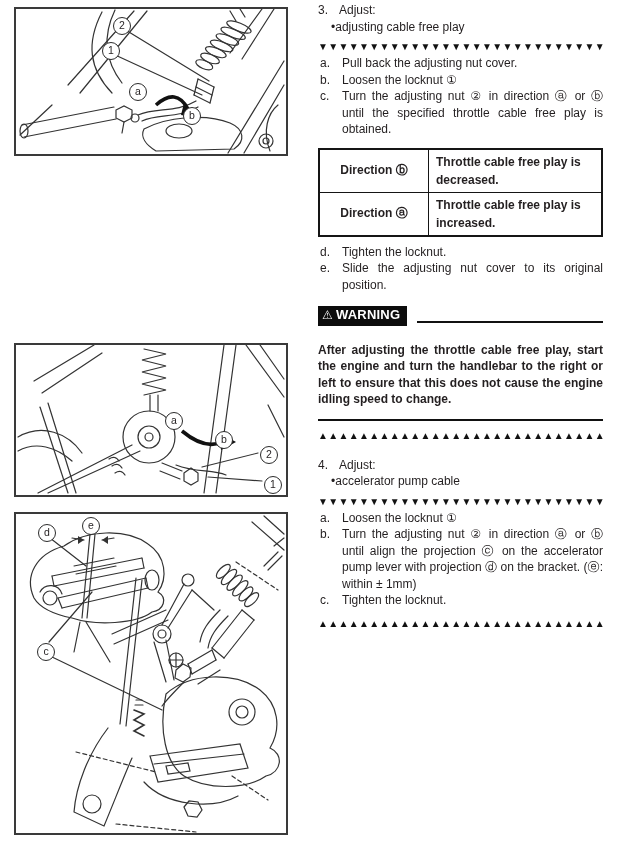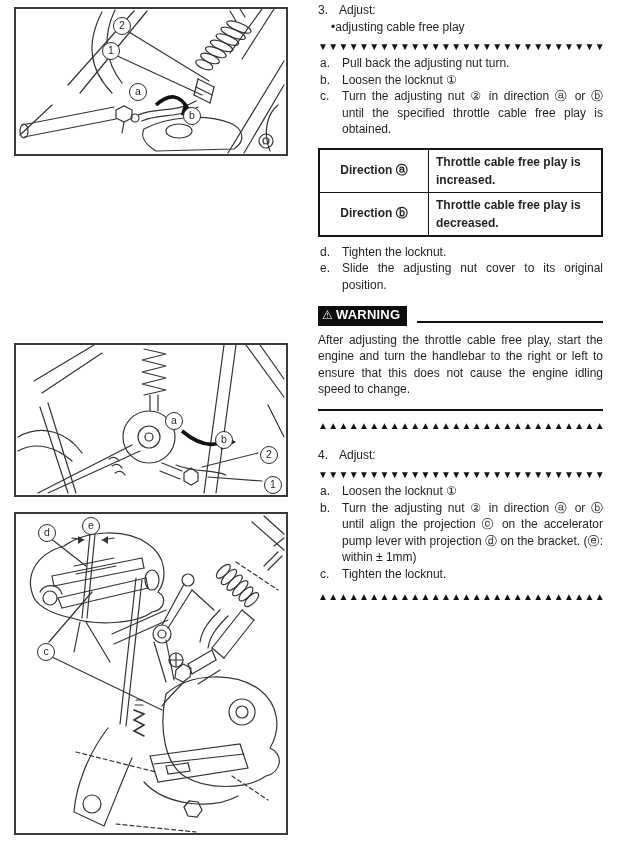--- a/index.html
+++ b/index.html
@@ -32,21 +32,21 @@
   .spec-table td{border:1.5px solid #151515;font-weight:bold;font-size:12px;color:#231f20;}
   .spec-table td.dir{width:106px;text-align:center;}
   .spec-table td.eff{padding:3px 7px;line-height:18px;}
   .spec-table tr{height:43px;}
 
   .warn-head{display:flex;align-items:flex-end;margin-top:13px;}
   .warn-label{background:#0d0d0d;color:#fff;font-weight:bold;font-size:13px;
               padding:1px 7px 2px 4px;display:inline-flex;align-items:center;letter-spacing:0.2px;}
   .warn-icon{margin-right:3px;font-size:12px;line-height:13px;}
   .warn-rule{flex:1;border-bottom:2px solid #111;margin:0 0 3px 10px;}
-  .warn-text{font-weight:normal;text-align:justify;margin-top:6px;}
+  .warn-text{font-weight:bold;text-align:justify;margin-top:16px;}
   .hrule{height:2px;background:#111;margin:11px 0 0;}
   .sec4{margin-top:16px;}
 </style>
 </head>
 <body>
 
 <div class="page">
 
   <div class="figure" id="fig1">
     <svg viewBox="0 0 270 145">
@@ -279,40 +279,40 @@
     <div class="sec-header">
       <span class="sec-num">3.</span>
       <span>Adjust:</span>
     </div>
     <div class="bullet-line">•adjusting cable free play</div>
 
     <div class="sep down">▼▼▼▼▼▼▼▼▼▼▼▼▼▼▼▼▼▼▼▼▼▼▼▼▼▼▼▼</div>
 
     <div class="step">
       <span class="slabel">a.</span>
-      <span>Pull back the adjusting nut turn.</span>
+      <span>Pull back the adjusting nut cover.</span>
     </div>
     <div class="step">
       <span class="slabel">b.</span>
       <span>Loosen the locknut ①</span>
     </div>
     <div class="step">
       <span class="slabel">c.</span>
       <span>Turn the adjusting nut ② in direction ⓐ or ⓑ until the specified throttle cable free play is obtained.</span>
     </div>
 
     <table class="spec-table">
       <tbody>
           <tr>
+        <td class="dir">Direction ⓑ</td>
+        <td class="eff">Throttle cable free play is decreased.</td>
+      </tr>
+      <tr>
         <td class="dir">Direction ⓐ</td>
         <td class="eff">Throttle cable free play is increased.</td>
-      </tr>
-      <tr>
-        <td class="dir">Direction ⓑ</td>
-        <td class="eff">Throttle cable free play is decreased.</td>
       </tr>
     </tbody>
       </table>
 
     <div class="step">
       <span class="slabel">d.</span>
       <span>Tighten the locknut.</span>
     </div>
     <div class="step">
       <span class="slabel">e.</span>
@@ -328,20 +328,21 @@
     </div>
     <div class="warn-text">After adjusting the throttle cable free play, start the engine and turn the handlebar to the right or left to ensure that this does not cause the engine idling speed to change.</div>
     <div class="hrule"></div>
 
     <div class="sep up">▲▲▲▲▲▲▲▲▲▲▲▲▲▲▲▲▲▲▲▲▲▲▲▲▲▲▲▲</div>
 
     <div class="sec-header sec4">
       <span class="sec-num">4.</span>
       <span>Adjust:</span>
     </div>
+    <div class="bullet-line">•accelerator pump cable</div>
 
     <div class="sep down">▼▼▼▼▼▼▼▼▼▼▼▼▼▼▼▼▼▼▼▼▼▼▼▼▼▼▼▼</div>
 
     <div class="step">
       <span class="slabel">a.</span>
       <span>Loosen the locknut ①</span>
     </div>
     <div class="step">
       <span class="slabel">b.</span>
       <span>Turn the adjusting nut ② in direction ⓐ or ⓑ until align the projection ⓒ on the accelerator pump lever with projection ⓓ on the bracket. (ⓔ: within ± 1mm)</span>

